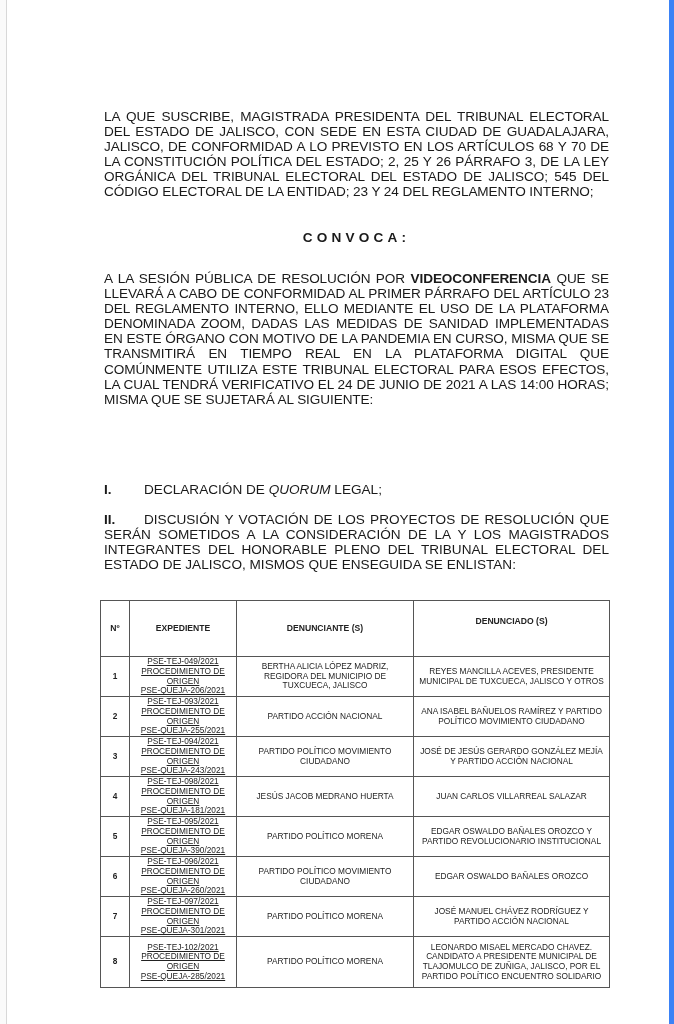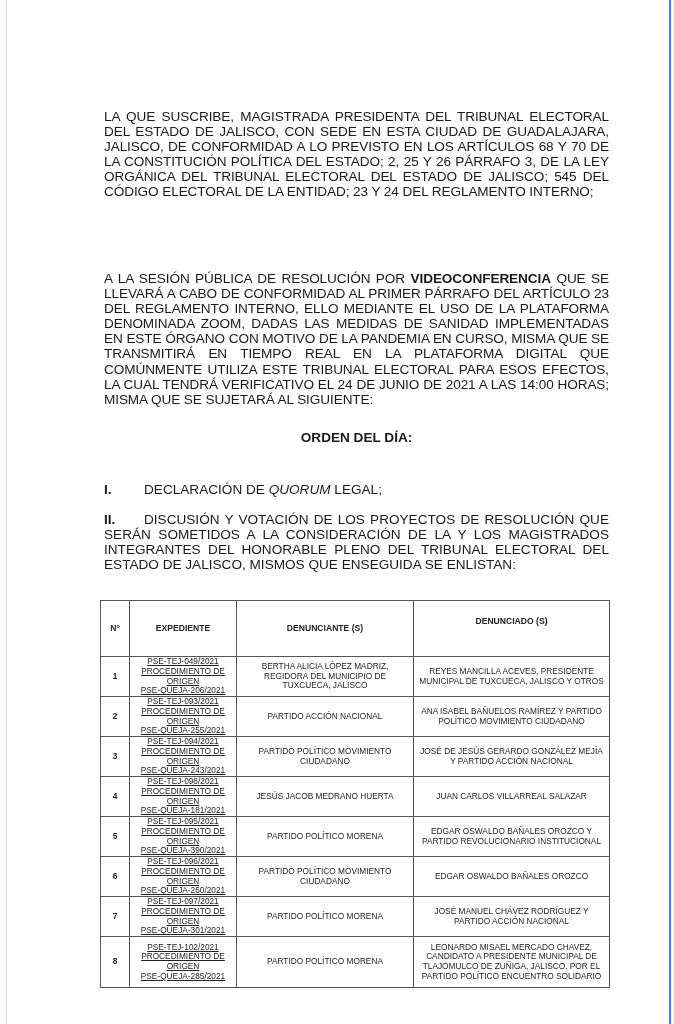--- a/index.html
+++ b/index.html
@@ -2,21 +2,21 @@
 <html><head>
   <meta charset="utf-8">
   <style>
     html, body { margin: 0; padding: 0; }
     body {
       width: 674px; height: 1024px; background: #fafafa; position: relative; overflow: hidden;
       font-family: "Liberation Sans", sans-serif; color: #1a1a1a;
     }
     .page {
       position: absolute; left: 6px; top: 0; width: 662px; height: 1024px;
-      background: #ffffff; border-left: 1px solid #d8d8d8; border-right: 2px solid #3b82f6;
+      background: #ffffff; border-left: 1px solid #d8d8d8; border-right: 6px solid #3b82f6;
     }
     .para {
       position: absolute; left: 97px; width: 505px;
       font-size: 13.6px; line-height: 15.1px; text-align: justify; letter-spacing: -0.1px;
       margin: 0;
     }
     .para .last { text-align-last: left; }
     .heading {
       position: absolute; left: 97px; width: 505px; text-align: center;
       font-size: 13.6px; font-weight: bold; margin: 0;
@@ -41,24 +41,24 @@
     td.no { font-weight: bold; }
     .exp span { display: block; text-decoration: underline; }
   </style>
 </head>
 <body>
 
 <div class="page">
 
   <p class="para" style="top:109px;"><span class="last">LA QUE SUSCRIBE, MAGISTRADA PRESIDENTA DEL TRIBUNAL ELECTORAL DEL ESTADO DE JALISCO, CON SEDE EN ESTA CIUDAD DE GUADALAJARA, JALISCO, DE CONFORMIDAD A LO PREVISTO EN LOS ARTÍCULOS 68 Y 70 DE LA CONSTITUCIÓN POLÍTICA DEL ESTADO; 2, 25 Y 26 PÁRRAFO 3, DE LA LEY ORGÁNICA DEL TRIBUNAL ELECTORAL DEL ESTADO DE JALISCO; 545 DEL CÓDIGO ELECTORAL DE LA ENTIDAD; 23 Y 24 DEL REGLAMENTO INTERNO;</span></p>
 
+  <p class="heading spaced" style="top:230px;">CONVOCA:</p>
 
   <p class="para" style="top:271px;"><span>A LA SESIÓN PÚBLICA DE RESOLUCIÓN POR </span><b>VIDEOCONFERENCIA</b><span> QUE SE LLEVARÁ A CABO DE CONFORMIDAD AL PRIMER PÁRRAFO DEL ARTÍCULO 23 DEL REGLAMENTO INTERNO, ELLO MEDIANTE EL USO DE LA PLATAFORMA DENOMINADA ZOOM, DADAS LAS MEDIDAS DE SANIDAD IMPLEMENTADAS EN ESTE ÓRGANO CON MOTIVO DE LA PANDEMIA EN CURSO, MISMA QUE SE TRANSMITIRÁ EN TIEMPO REAL EN LA PLATAFORMA DIGITAL QUE COMÚNMENTE UTILIZA ESTE TRIBUNAL ELECTORAL PARA ESOS EFECTOS, LA CUAL TENDRÁ VERIFICATIVO EL 24 DE JUNIO DE 2021 A LAS 14:00 HORAS; MISMA QUE SE SUJETARÁ AL SIGUIENTE:</span></p>
 
-  <p class="heading" style="top:430px;">ORDEN DEL DÍA:</p>
 
   <div class="item" style="top:482px;">
     <span class="num">I.</span>
     <span class="txt"><span>DECLARACIÓN DE </span><i>QUORUM</i><span> LEGAL;</span></span>
   </div>
 
   <div class="item" style="top:512px;">
     <span class="num">II.</span>
     <span class="txt">DISCUSIÓN Y VOTACIÓN DE LOS PROYECTOS DE RESOLUCIÓN QUE SERÁN SOMETIDOS A LA CONSIDERACIÓN DE LA Y LOS MAGISTRADOS INTEGRANTES DEL HONORABLE PLENO DEL TRIBUNAL ELECTORAL DEL ESTADO DE JALISCO, MISMOS QUE ENSEGUIDA SE ENLISTAN:</span>
   </div>

